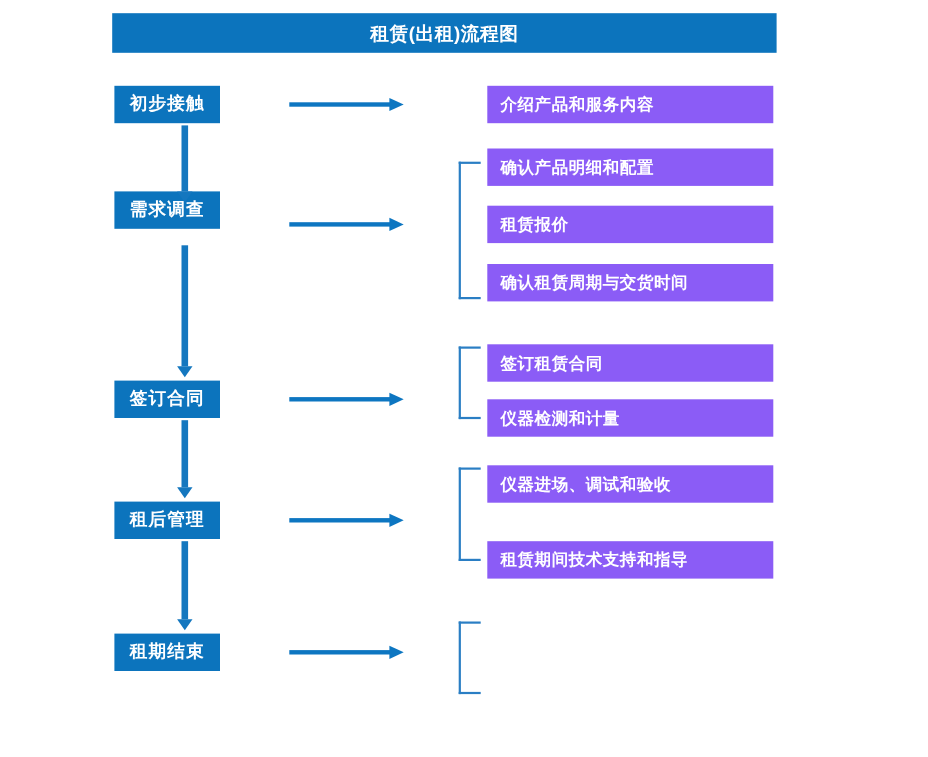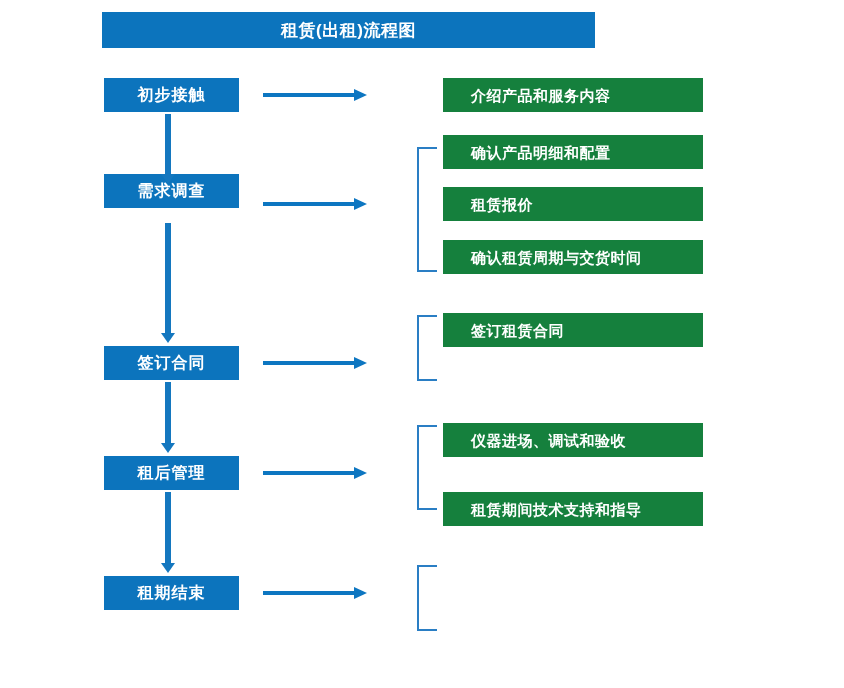--- a/index.html
+++ b/index.html
@@ -16,63 +16,63 @@
     height: 688px;
     background: #ffffff;
     overflow: hidden;
   }
 
   
   .title-bar {
     position: absolute;
     left: 102px;
     top: 12px;
-    width: 493px;
+    width: 604px;
     height: 36px;
     background: #0c74bd;
     color: #ffffff;
     font-size: 17px;
     font-weight: bold;
     display: flex;
     align-items: center;
     justify-content: center;
     letter-spacing: 0.5px;
     line-height: 1;
   }
 
   
   .stage-box {
     position: absolute;
     left: 104px;
-    width: 135px;
+    width: 96px;
     height: 34px;
     background: #0c74bd;
     color: #ffffff;
     font-size: 16px;
     font-weight: bold;
     display: flex;
     align-items: center;
     justify-content: center;
     letter-spacing: 1px;
     line-height: 1;
   }
 
   
   .detail-box {
     position: absolute;
     left: 443px;
     width: 260px;
     height: 34px;
-    background: #15803d;
+    background: #8b5cf6;
     color: #ffffff;
     font-size: 15px;
     font-weight: bold;
     display: flex;
     align-items: center;
-    padding-left: 28px;
+    padding-left: 12px;
     box-sizing: border-box;
     letter-spacing: 0.5px;
     line-height: 1;
   }
 
   
   .v-arrow {
     position: absolute;
     left: 158px;
     width: 20px;
@@ -205,20 +205,21 @@
   <div class="detail-box" style="top:78px;">介绍产品和服务内容</div>
 
   <div class="detail-box" style="top:135px;text-align:center;">确认产品明细和配置</div>
 
   <div class="detail-box" style="top:240px;">确认租赁周期与交货时间</div>
 
   <div class="detail-box" style="top:187px;">租赁报价</div>
 
   <div class="detail-box" style="top:313px;text-align:center;">签订租赁合同</div>
 
+  <div class="detail-box" style="top:363px;">仪器检测和计量</div>
 
   <div class="detail-box" style="top:423px;">仪器进场、调试和验收</div>
 
   <div class="detail-box" style="top:492px;">租赁期间技术支持和指导</div>
 
 
 
 </div>
 
 </body></html>

